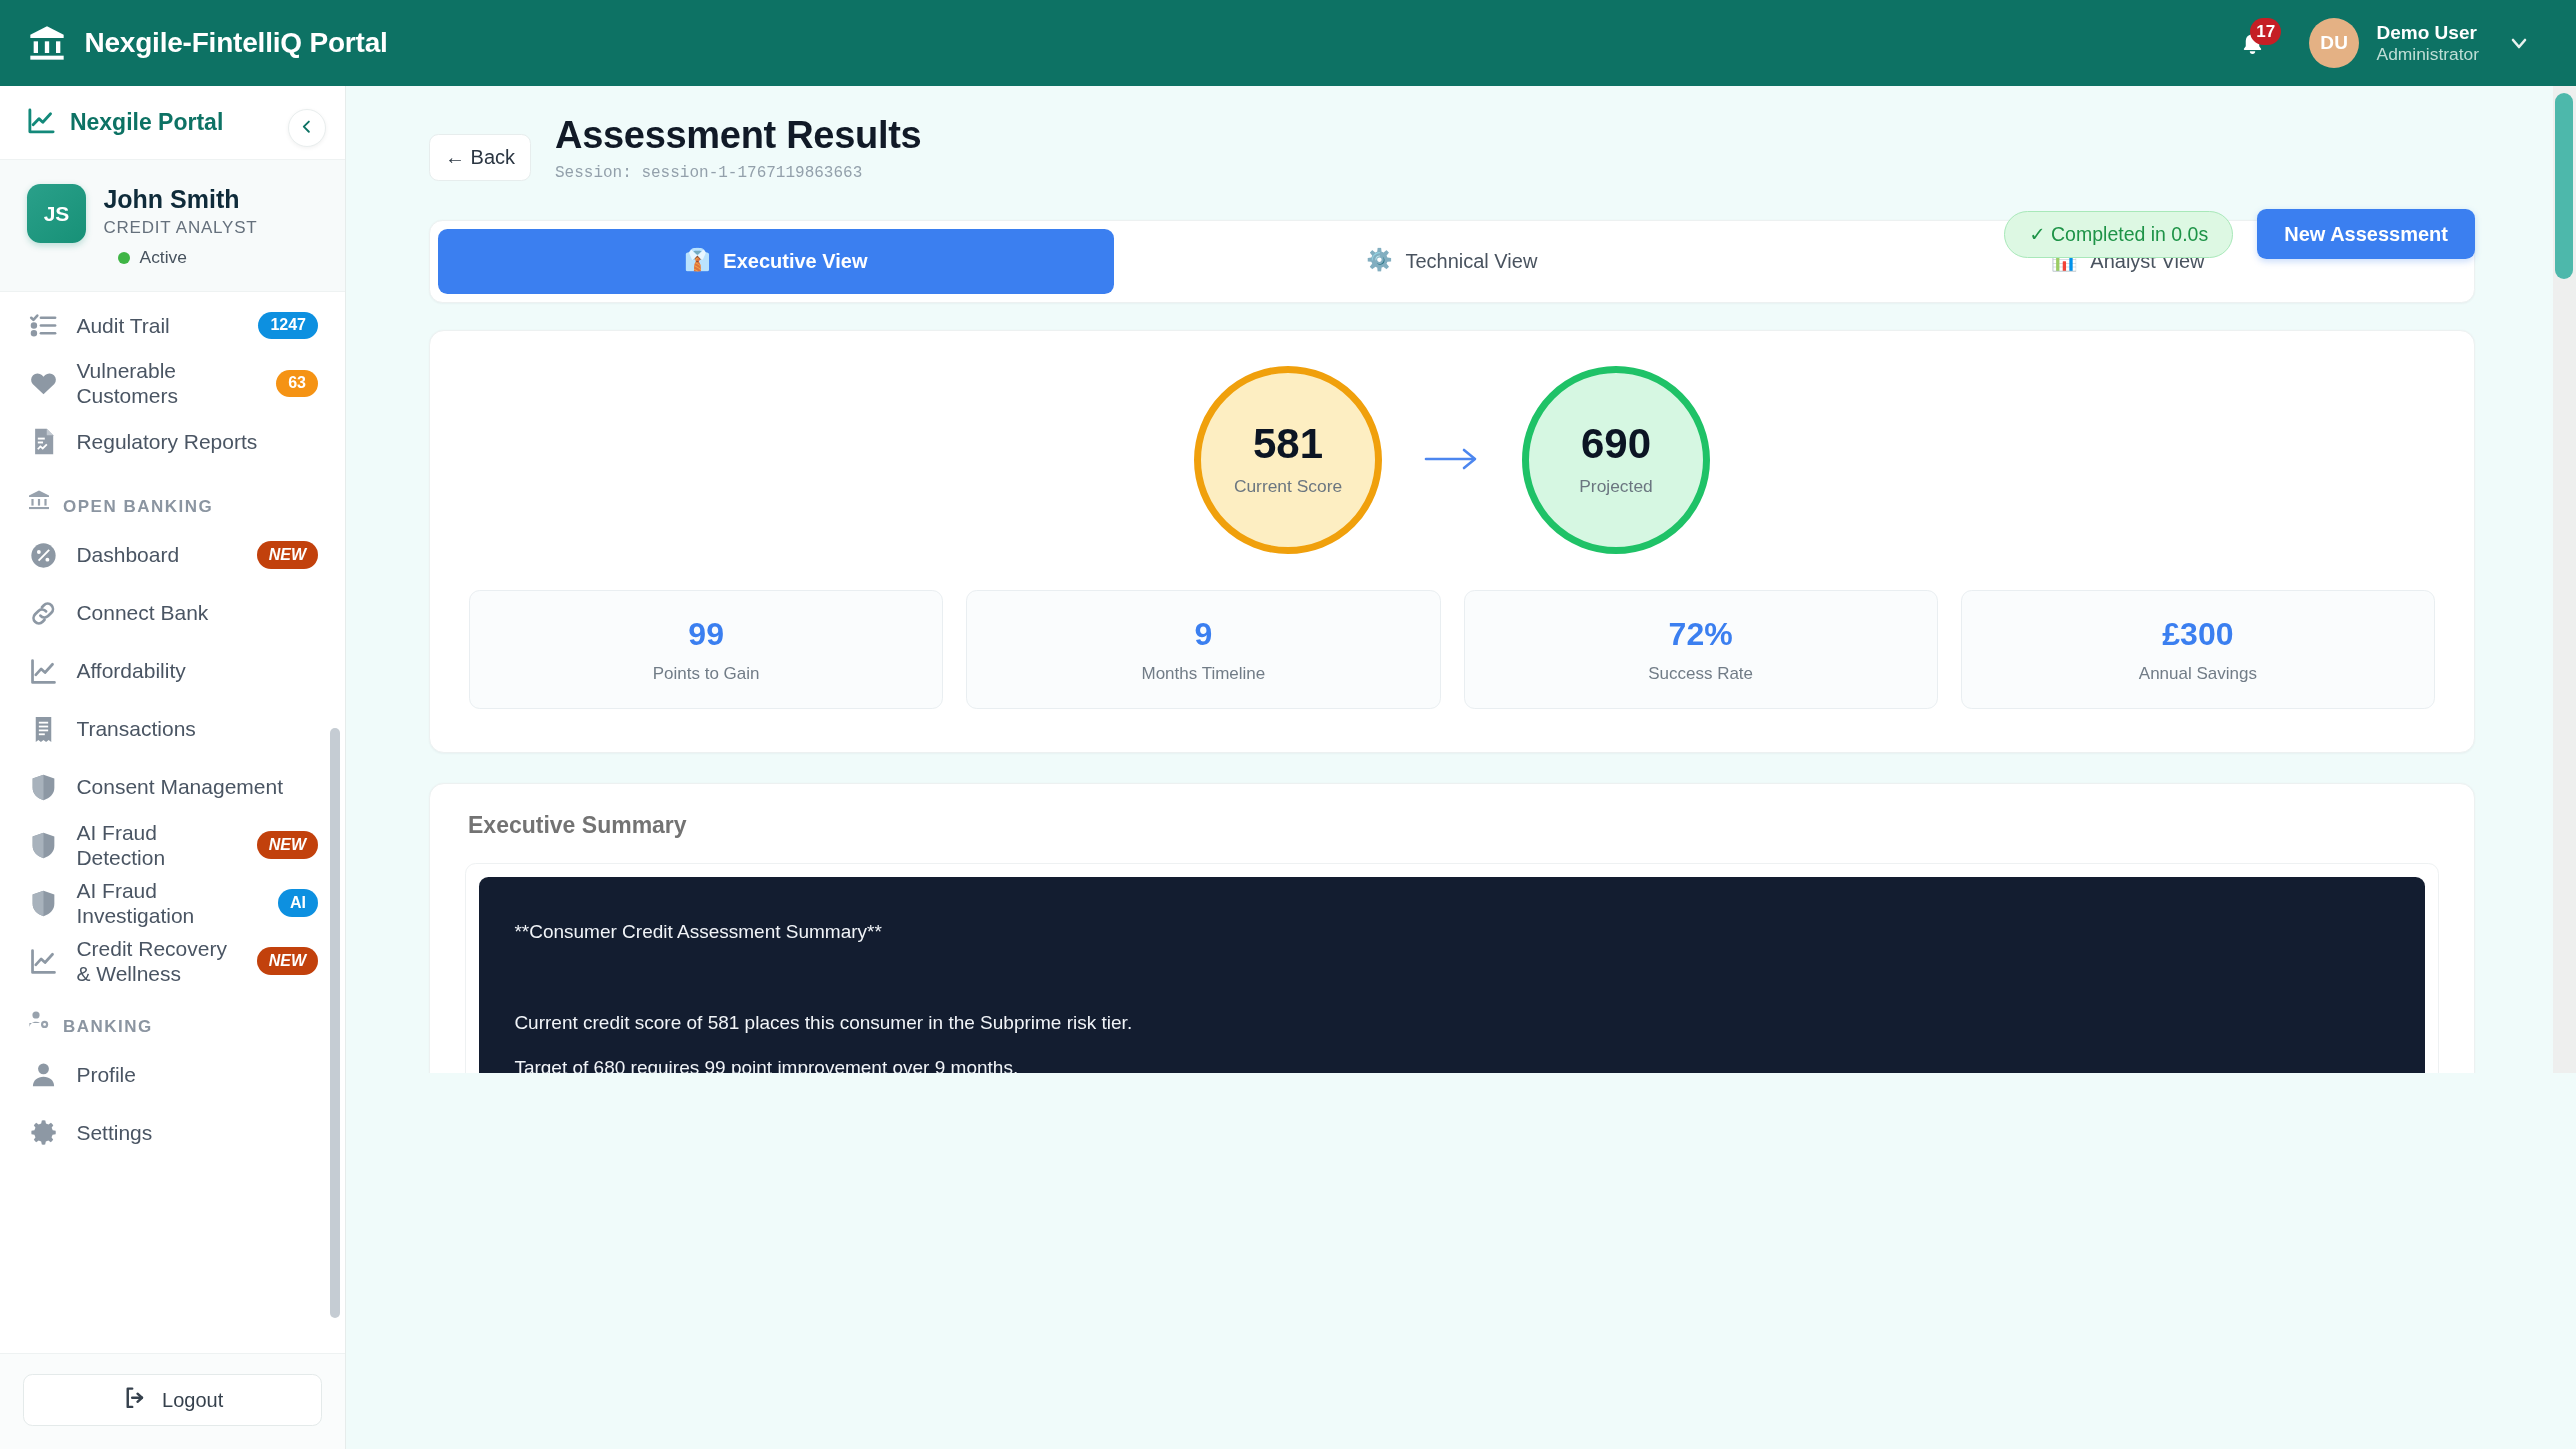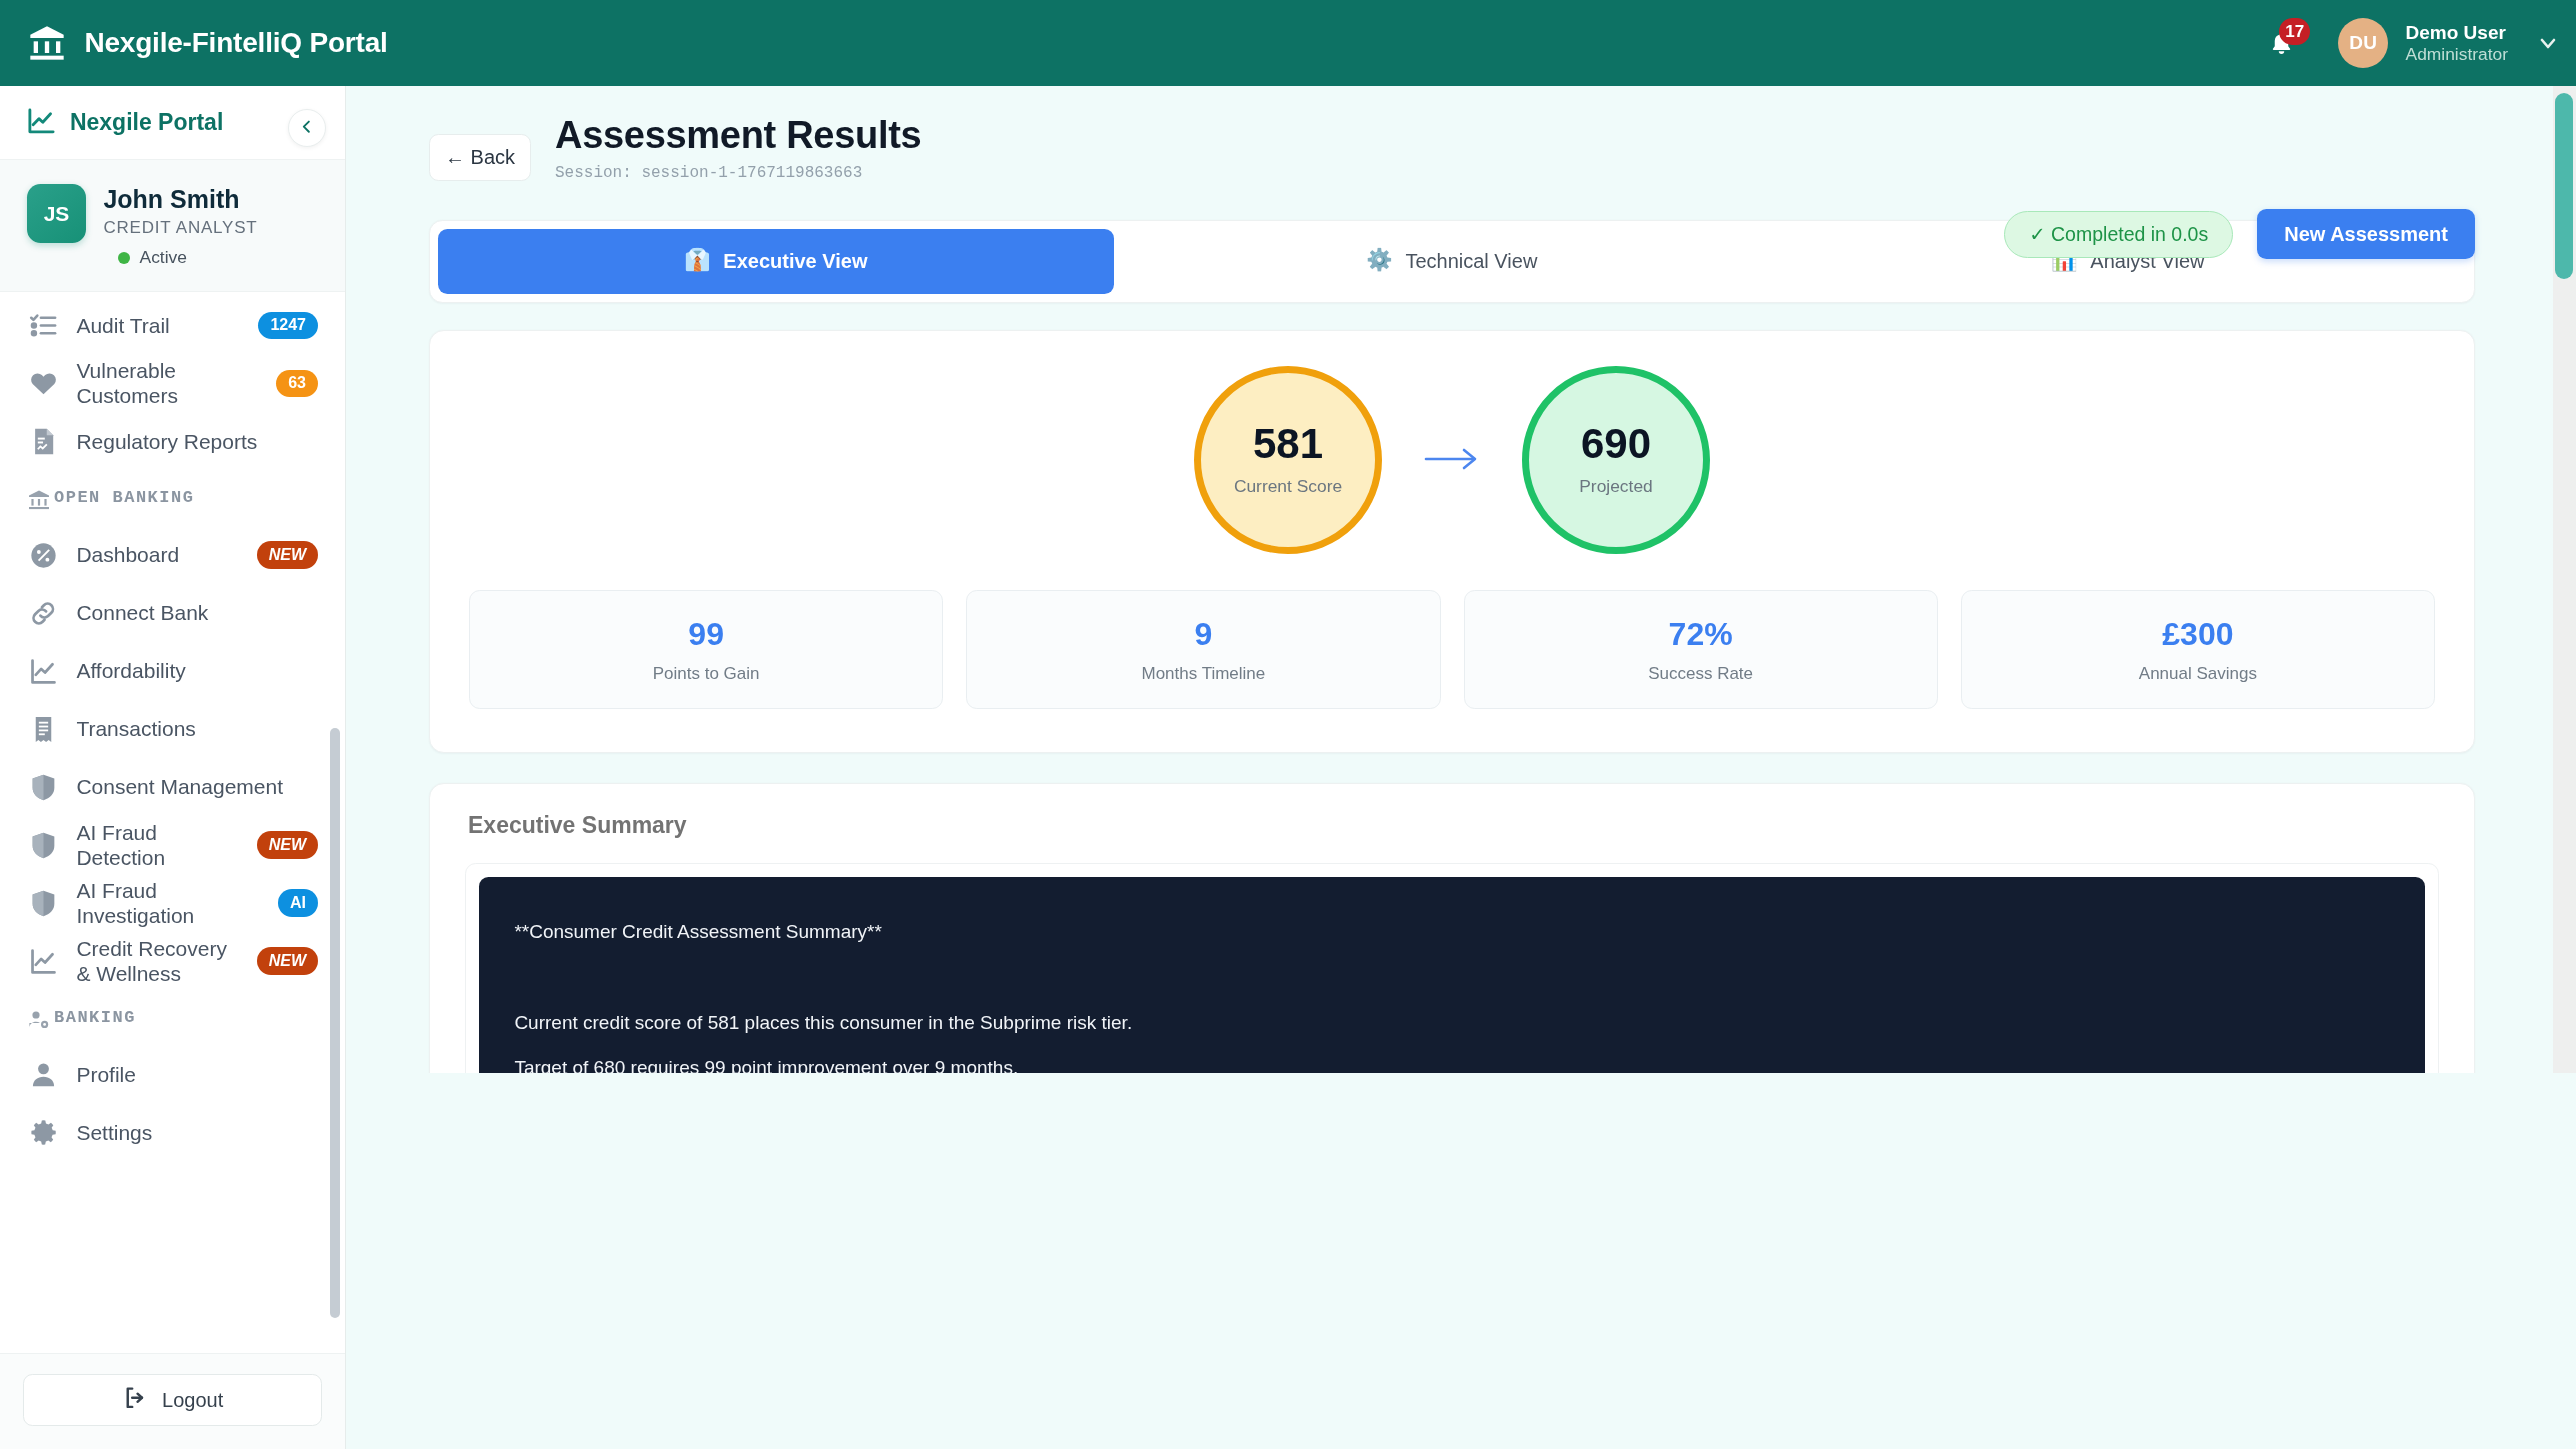--- a/index.html
+++ b/index.html
@@ -14,21 +14,21 @@
   .topbar {
     position: absolute; top: 0; left: 0;
     width: 2576px; height: 86px;
     background: #0d7264;
     display: flex; align-items: center;
     z-index: 50;
   }
   .topbar-brand { display: flex; align-items: center; gap: 17.4px; padding-left: 27px; }
   .bank-icon { width: 40px; height: 40px; display: block; }
   .topbar-title { color: #ffffff; font-size: 28px; font-weight: bold; letter-spacing: -0.2px; white-space: nowrap; }
-  .topbar-right { margin-left: auto; display: flex; align-items: center; gap: 0; padding-right: 16px; }
+  .topbar-right { margin-left: auto; display: flex; align-items: center; gap: 0; padding-right: 45px; }
   .bell-wrap { position: relative; width: 44px; height: 44px; display: flex; align-items: center; justify-content: center; margin-right: 35px; }
   .bell-icon { width: 27px; height: 29.5px; display: block; }
   .bell-badge {
     position: absolute; top: -2.7px; left: 20px;
     background: #c51f25; color: #fff;
     font-size: 17px; font-weight: bold;
     border-radius: 17.4px; min-width: 31px; height: 27px;
     display: flex; align-items: center; justify-content: center;
     padding: 0 6px;
   }
@@ -105,23 +105,22 @@
   .nav-label.two { max-width: 208px; }
   .badge {
     border-radius: 16px; color: #fff;
     font-size: 16px; font-weight: bold;
     padding: 4.7px 12px; white-space: nowrap; flex: none;
   }
   .badge.blue { background: #0d90e0; }
   .badge.orange { background: #f59314; }
   .badge.green { background: #c2410c; font-style: italic; }
   .sec-head {
-    display: flex; align-items: flex-start; gap: 3px;
+    display: flex; align-items: flex-end; gap: 12px;
     padding: 17.4px 27px 9.4px 27px;
-    font-family: Liberation Mono, monospace;
   }
   .sec-head .sec-icon { width: 24px; height: 24px; color: #98a2ad; flex: none; }
   .sec-head span { font-size: 17px; letter-spacing: 1.5px; color: #8b95a1; font-weight: bold; }
 
   .sb-foot {
     border-top: 1.3px solid #eef2f2; background: #fafcfc;
     padding: 20px 23px 23px 23px;
   }
   .logout-btn {
     width: 100%; height: 52px; border-radius: 9.4px;

